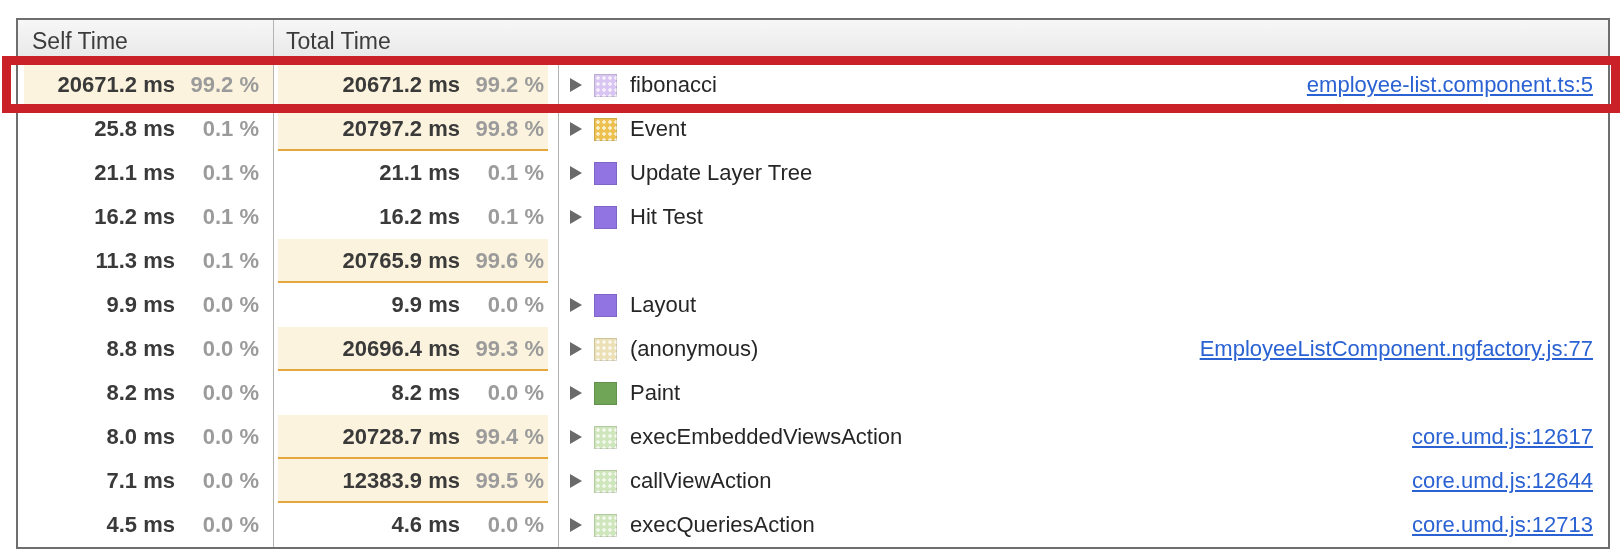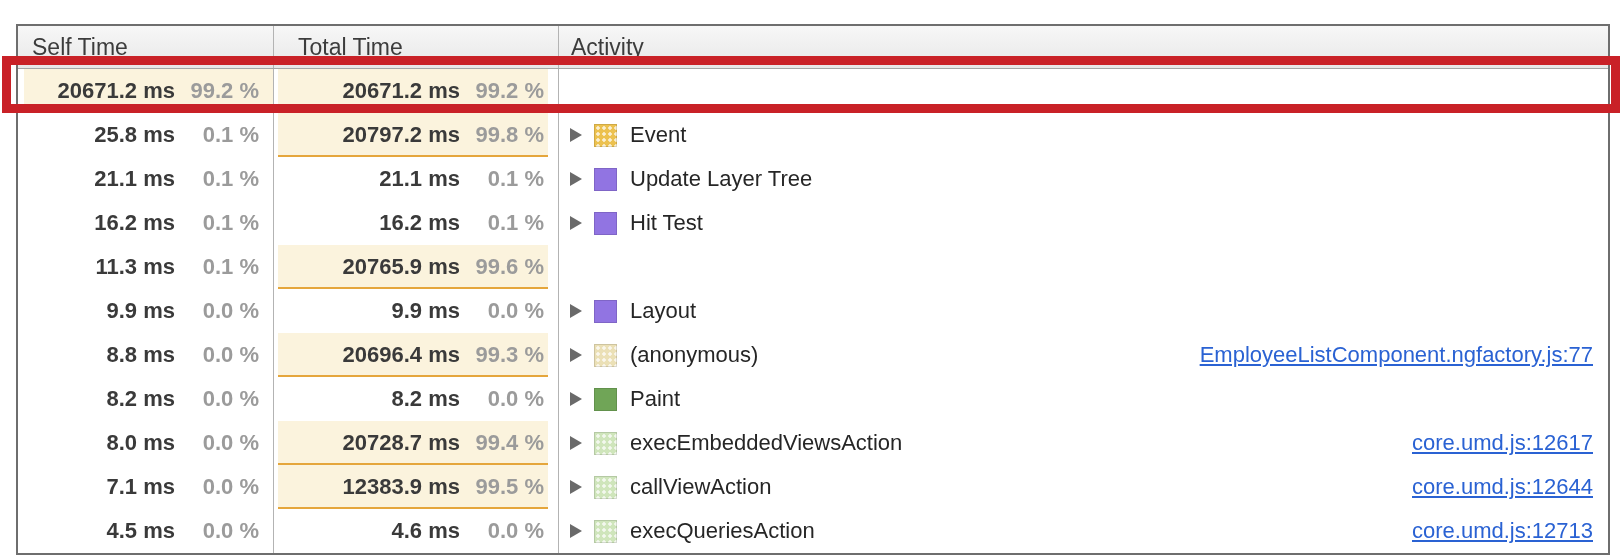--- a/index.html
+++ b/index.html
@@ -2,21 +2,21 @@
 <html><head>
 <meta charset="utf-8">
 <style>
   * { box-sizing: border-box; margin: 0; padding: 0; }
   html, body { width: 1624px; height: 560px; background: #ffffff; }
   body { font-family: "Liberation Sans", sans-serif; position: relative; overflow: hidden; }
 
   .screen { position: absolute; inset: 0; background: #fff; }
 
   .dt-table {
-    position: absolute; left: 16px; top: 24px; width: 1594px;
+    position: absolute; left: 16px; top: 18px; width: 1594px;
     border: 2px solid #6e6e6e; background: #fff;
   }
 
   .header-row {
     display: grid; grid-template-columns: 256px 285px 1fr; height: 43px;
     background: linear-gradient(#f7f7f7, #e7e7e7);
     border-bottom: 1px solid #a6a6a6;
   }
   .header-cell {
     display: flex; align-items: center; padding-left: 14px;
@@ -72,35 +72,41 @@
 </head>
 <body>
 
 <div class="screen">
 
   <div class="dt-table">
 
     <div class="header-row">
       <div class="header-cell">Self Time</div>
       <div class="header-cell">Total Time</div>
-      <div class="header-cell">Activity</div>
     </div>
 
     <div>
   <div class="body-row">
     <div class="time-cell self-cell">
       <div class="fill hl"></div>
       <span class="ms">20671.2 ms</span>
       <span class="pct">99.2 %</span>
     </div>
     <div class="time-cell total-cell">
       <div class="fill hl"></div>
       <span class="ms">20671.2 ms</span>
       <span class="pct">99.2 %</span>
     </div>
+    <div class="activity-cell">
+      <span class="tri"></span>
+      <span class="swatch pattern" style="background-color: rgb(217, 197, 241);"></span>
+      <span class="activity-label">fibonacci</span>
+      <span class="flex-spacer"></span>
+      <span class="src-link">employee-list.component.ts:5</span>
+    </div>
   </div>
 
   <div class="body-row">
     <div class="time-cell self-cell">
       <div class="fill"></div>
       <span class="ms">25.8 ms</span>
       <span class="pct">0.1 %</span>
     </div>
     <div class="time-cell total-cell">
       <div class="fill hl"></div>

